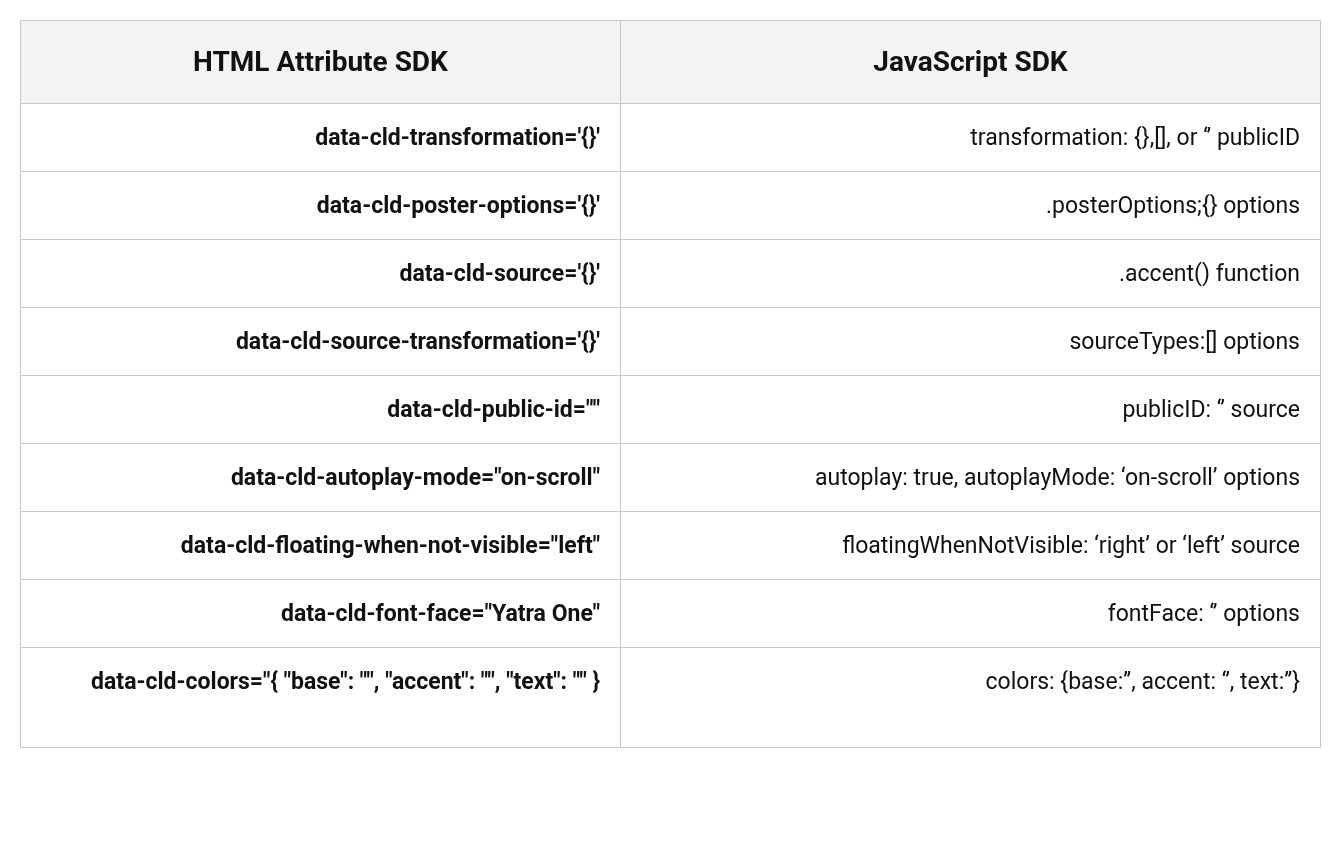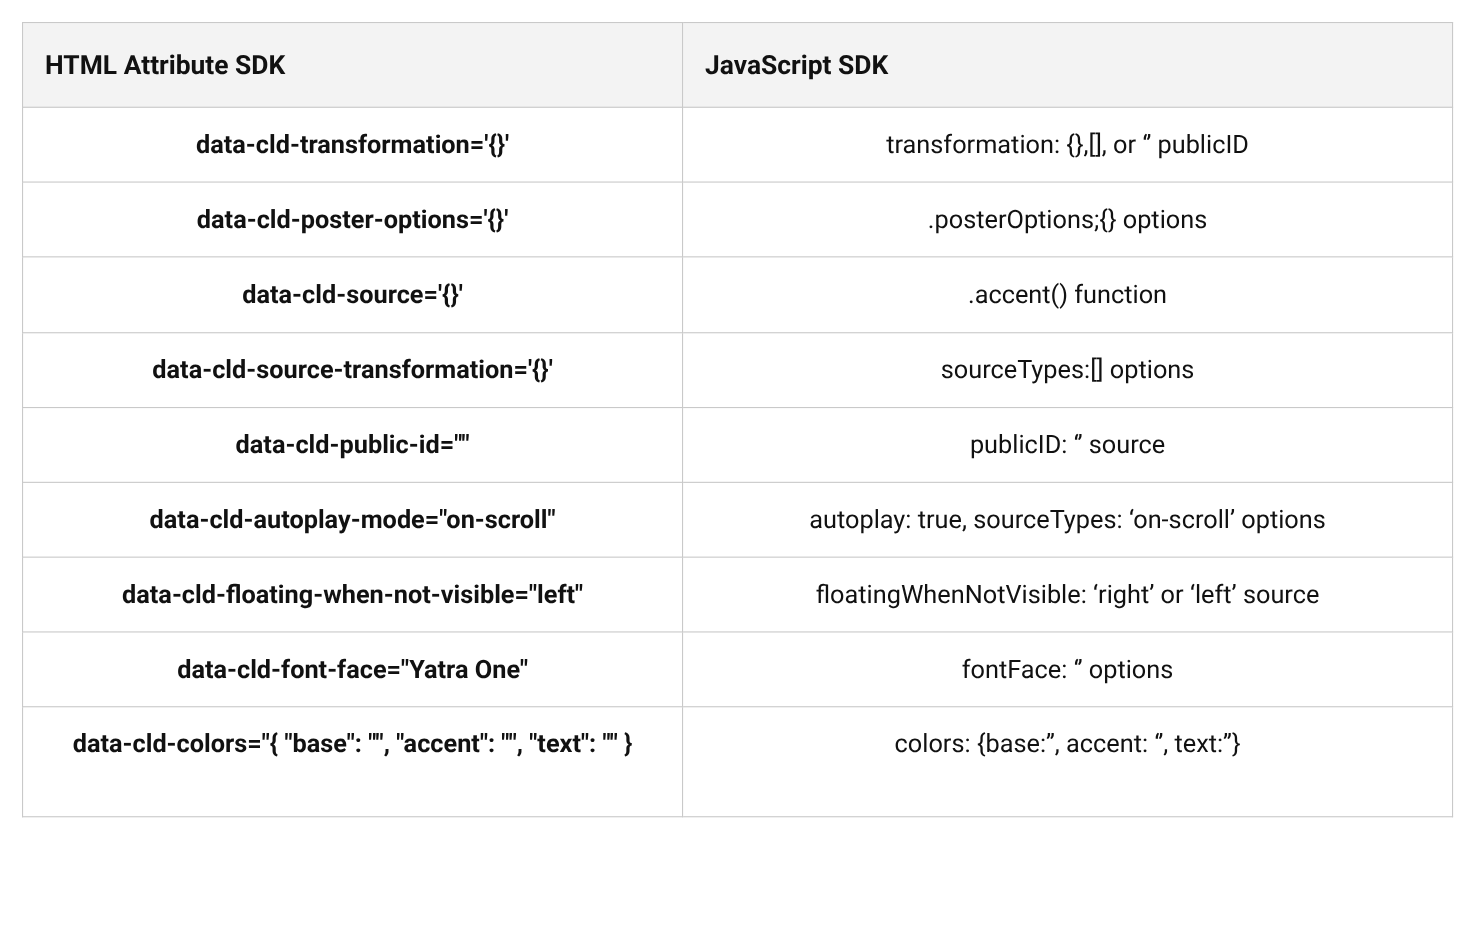--- a/index.html
+++ b/index.html
@@ -12,32 +12,32 @@
   }
   table.sdk-table {
     width: 1300px;
     border-collapse: collapse;
     table-layout: fixed;
   }
   table.sdk-table th,
   table.sdk-table td {
     border: 1px solid #c9c9c9;
     padding: 18px 20px;
-    text-align: center;
+    text-align: right;
     vertical-align: top;
     font-size: 23px;
     line-height: 1.35;
     color: #111;
   }
   table.sdk-table th {
     background: #f3f3f3;
     font-weight: 700;
-    text-align: left;
+    text-align: center;
     padding: 22px 20px;
-    font-size: 24px;
+    font-size: 28px;
   }
   table.sdk-table td.attr {
     font-weight: 700;
   }
   table.sdk-table col.col-left { width: 600px; }
   table.sdk-table col.col-right { width: 700px; }
   table.sdk-table tr.last td {
     padding-bottom: 50px;
   }
 </style>
@@ -71,21 +71,21 @@
     <tr>
       <td class="attr">data-cld-source-transformation='{}'</td>
       <td>sourceTypes:[]  options</td>
     </tr>
     <tr>
       <td class="attr">data-cld-public-id=""</td>
       <td>publicID: ‘’ source</td>
     </tr>
     <tr>
       <td class="attr">data-cld-autoplay-mode="on-scroll"</td>
-      <td>autoplay: true, sourceTypes: ‘on-scroll’ options</td>
+      <td>autoplay: true, autoplayMode: ‘on-scroll’ options</td>
     </tr>
     <tr>
       <td class="attr">data-cld-floating-when-not-visible="left"</td>
       <td>floatingWhenNotVisible: ‘right’ or ‘left’ source</td>
     </tr>
     <tr>
       <td class="attr">data-cld-font-face="Yatra One"</td>
       <td>fontFace: ‘’ options</td>
     </tr>
     <tr class="last">

